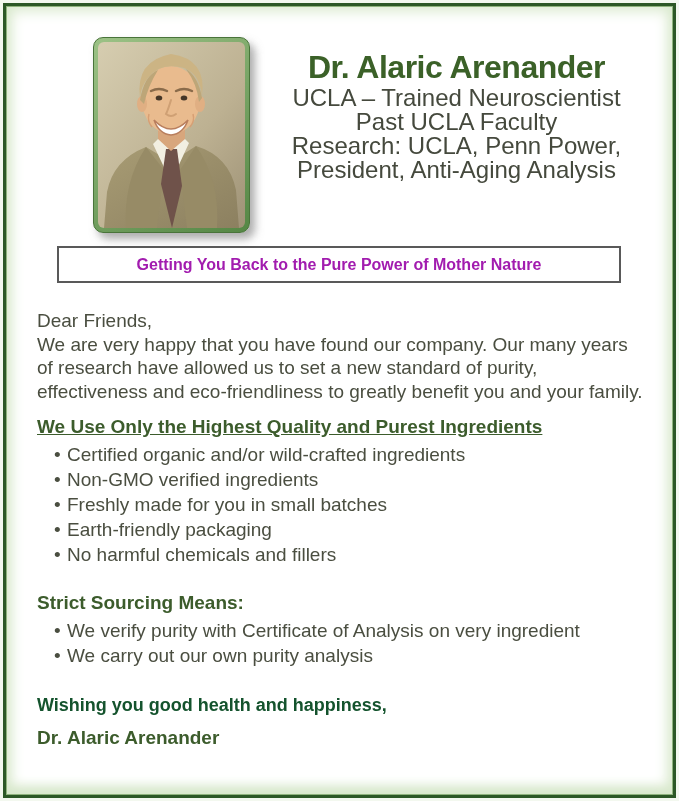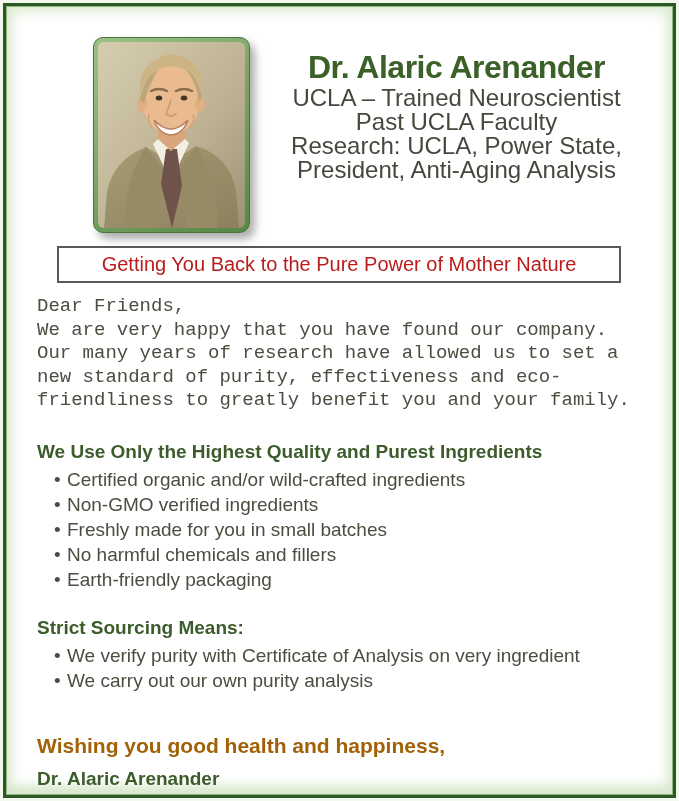--- a/index.html
+++ b/index.html
@@ -59,49 +59,49 @@
   }
   
   .banner{
     margin:13px 24px 0 20px;
     border:2px solid #595959;
     background:#ffffff;
     text-align:center;
     padding:4px 0;
   }
   .banner-text{
-    font-size:20px;font-weight:normal;
-    color:#b91c1c;
+    font-size:16px;font-weight:bold;
+    color:#a21caf;
     line-height:25px;
     white-space:nowrap;
   }
   
   .letter{color:#4a4e40;font-size:19px;}
   .salutation,.intro{display:block;line-height:23.5px;}
-  .letter-opening{margin-top:12px;font-family:Liberation Mono, monospace;}
+  .letter-opening{margin-top:26px;}
   .section-heading{
     font-size:19px;font-weight:bold;
     color:#3c5c2c;
     line-height:24px;
   }
-  .h-ingredients{margin-top:27px;}
+  .h-ingredients{margin-top:12px;text-decoration:underline;}
   .h-sourcing{margin-top:24px;}
   ul.bullets{
     list-style:none;
     margin:3px 0 0 0;
     padding:0 0 0 17px;
   }
   ul.bullets li{line-height:25px;}
   .bullet-glyph{
     display:inline-block;width:13px;
     color:#4a4e40;
   }
   .closing{
-    margin-top:41px;
-    font-size:21px;font-weight:bold;color:#a16207;line-height:24px;
+    margin-top:25px;
+    font-size:18px;font-weight:bold;color:#14532d;line-height:24px;
   }
   .signature{
     margin-top:9px;
     font-size:19px;font-weight:bold;color:#3c5c2c;line-height:24px;
   }
 </style>
 </head>
 <body>
 
 <div class="page">
@@ -152,42 +152,42 @@
 
             <path d="M56,78 Q73,96 90,78 Q85,92 73,93 Q61,92 56,78 Z" fill="#ffffff" stroke="#b97f5e" stroke-width="1.5"></path>
             <path d="M51,72 Q49,79 54,85" stroke="#d79f74" stroke-width="1.5" fill="none"></path>
             <path d="M95,72 Q97,79 92,85" stroke="#d79f74" stroke-width="1.5" fill="none"></path>
           </svg>
         </div>
         <div class="id-block">
           <div class="doc-name">Dr. Alaric Arenander</div>
           <span class="credential">UCLA – Trained Neuroscientist</span>
           <span class="credential">Past UCLA Faculty</span>
-          <span class="credential">Research: UCLA, Power State,</span>
+          <span class="credential">Research: UCLA, Penn Power,</span>
           <span class="credential">President, Anti-Aging Analysis</span>
         </div>
       </div>
 
       <div class="banner">
         <span class="banner-text">Getting You Back to the Pure Power of Mother Nature</span>
       </div>
 
       <div class="letter">
         <div class="letter-opening">
           <span class="salutation">Dear Friends,</span>
           <span class="intro">We are very happy that you have found our company. Our many years of research have allowed us to set a new standard of purity, effectiveness and eco-friendliness to greatly benefit you and your family.</span>
         </div>
 
         <div class="section-heading h-ingredients">We Use Only the Highest Quality and Purest Ingredients</div>
         <ul class="bullets">
           <li><span class="bullet-glyph">•</span><span>Certified organic and/or wild-crafted ingredients</span></li>
           <li><span class="bullet-glyph">•</span><span>Non-GMO verified ingredients</span></li>
           <li><span class="bullet-glyph">•</span><span>Freshly made for you in small batches</span></li>
+          <li><span class="bullet-glyph">•</span><span>Earth-friendly packaging</span></li>
           <li><span class="bullet-glyph">•</span><span>No harmful chemicals and fillers</span></li>
-          <li><span class="bullet-glyph">•</span><span>Earth-friendly packaging</span></li>
         </ul>
 
         <div class="section-heading h-sourcing">Strict Sourcing Means:</div>
         <ul class="bullets">
           <li><span class="bullet-glyph">•</span><span>We verify purity with Certificate of Analysis on very ingredient</span></li>
           <li><span class="bullet-glyph">•</span><span>We carry out our own purity analysis</span></li>
         </ul>
 
         <div class="closing">Wishing you good health and happiness,</div>
         <div class="signature">Dr. Alaric Arenander</div>

